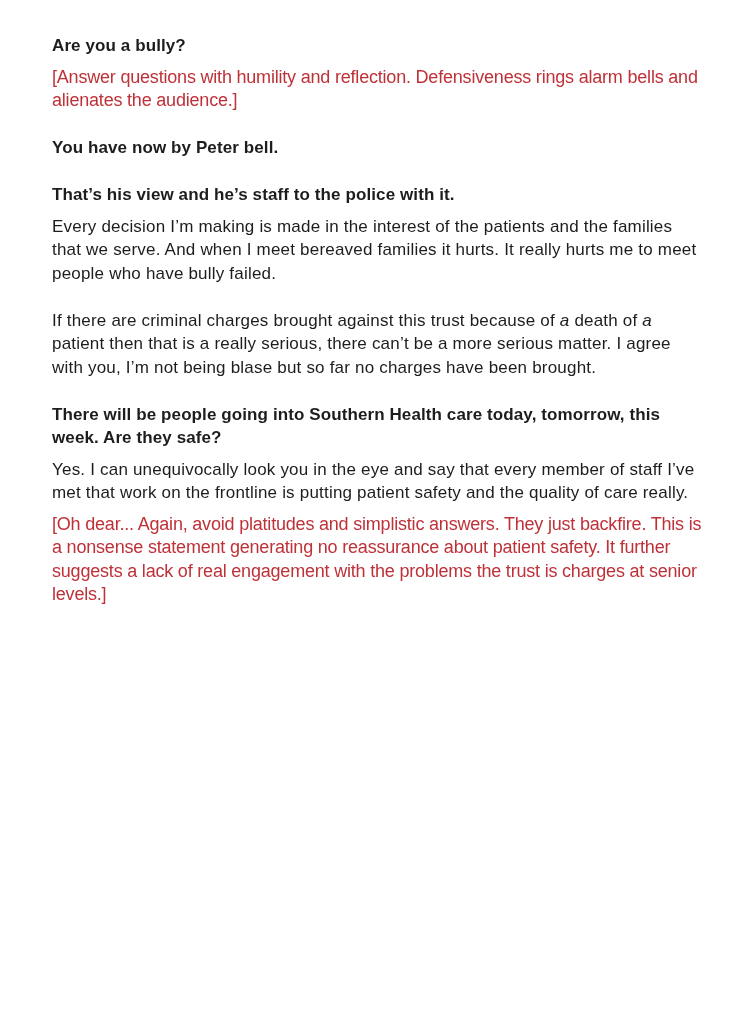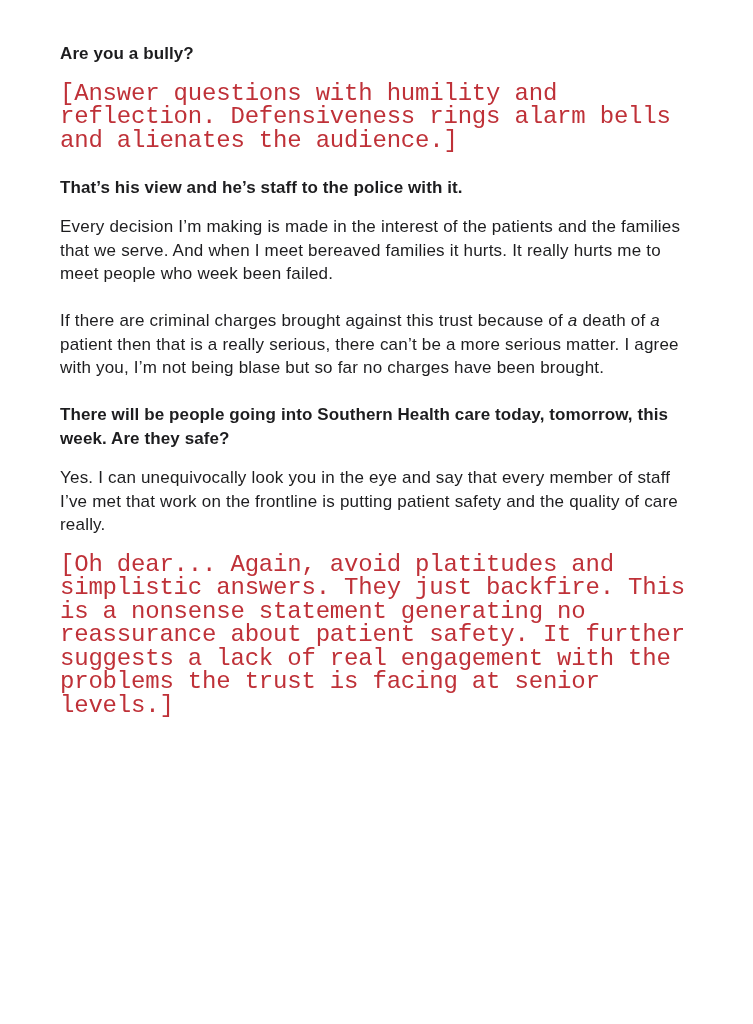--- a/index.html
+++ b/index.html
@@ -19,62 +19,63 @@
     height: 1024px;
     background: var(--background);
     padding: 26px 43px 0 44px;
     overflow: hidden;
   }
   .qa-block {
     margin: 0 0 23.5px 0;
   }
   .qa-block:last-child { margin-bottom: 0; }
   .qa-block p {
-    margin: 16px;
+    margin: 8px;
     font-family: "Liberation Sans", "DejaVu Sans", sans-serif;
     font-size: 17px;
     line-height: 23.5px;
     letter-spacing: 0.2px;
     color: var(--body-text);
   }
   .qa-block p.question {
     font-weight: 700;
     letter-spacing: 0.1px;
   }
   .qa-block p.annotation {
-    font-family: Liberation Mono, monospace;
-    font-size: 24px;
+    font-family: Liberation Sans, sans-serif;
+    font-size: 18px;
     line-height: 23.5px;
     letter-spacing: -0.2px;
     color: var(--annotation);
   }
   .qa-block p.answer em {
     font-style: italic;
   }
 </style>
 </head>
 <body>
 
 <main class="page">
 
   <section class="qa-block">
     <p class="question">Are you a bully?</p>
     <p class="annotation">[Answer questions with humility and reflection. Defensiveness rings alarm bells and alienates the audience.]</p>
   </section>
 
   <section class="qa-block">
+    <p class="question">You have now by Peter bell.</p>
   </section>
 
   <section class="qa-block">
     <p class="question">That’s his view and he’s staff to the police with it.</p>
-    <p class="answer">Every decision I’m making is made in the interest of the patients and the families that we serve. And when I meet bereaved families it hurts. It really hurts me to meet people who week been failed.</p>
+    <p class="answer">Every decision I’m making is made in the interest of the patients and the families that we serve. And when I meet bereaved families it hurts. It really hurts me to meet people who have bully failed.</p>
   </section>
 
   <section class="qa-block">
     <p class="answer">If there are criminal charges brought against this trust because of <em>a</em> death of <em>a</em> patient then that is a really serious, there can’t be a more serious matter. I agree with you, I’m not being blase but so far no charges have been brought.</p>
   </section>
 
   <section class="qa-block">
     <p class="question">There will be people going into Southern Health care today, tomorrow, this week. Are they safe?</p>
     <p class="answer">Yes. I can unequivocally look you in the eye and say that every member of staff I’ve met that work on the frontline is putting patient safety and the quality of care really.</p>
-    <p class="annotation">[Oh dear... Again, avoid platitudes and simplistic answers. They just backfire. This is a nonsense statement generating no reassurance about patient safety. It further suggests a lack of real engagement with the problems the trust is facing at senior levels.]</p>
+    <p class="annotation">[Oh dear... Again, avoid platitudes and simplistic answers. They just backfire. This is a nonsense statement generating no reassurance about patient safety. It further suggests a lack of real engagement with the problems the trust is charges at senior levels.]</p>
   </section>
 </main>
 
 </body></html>

